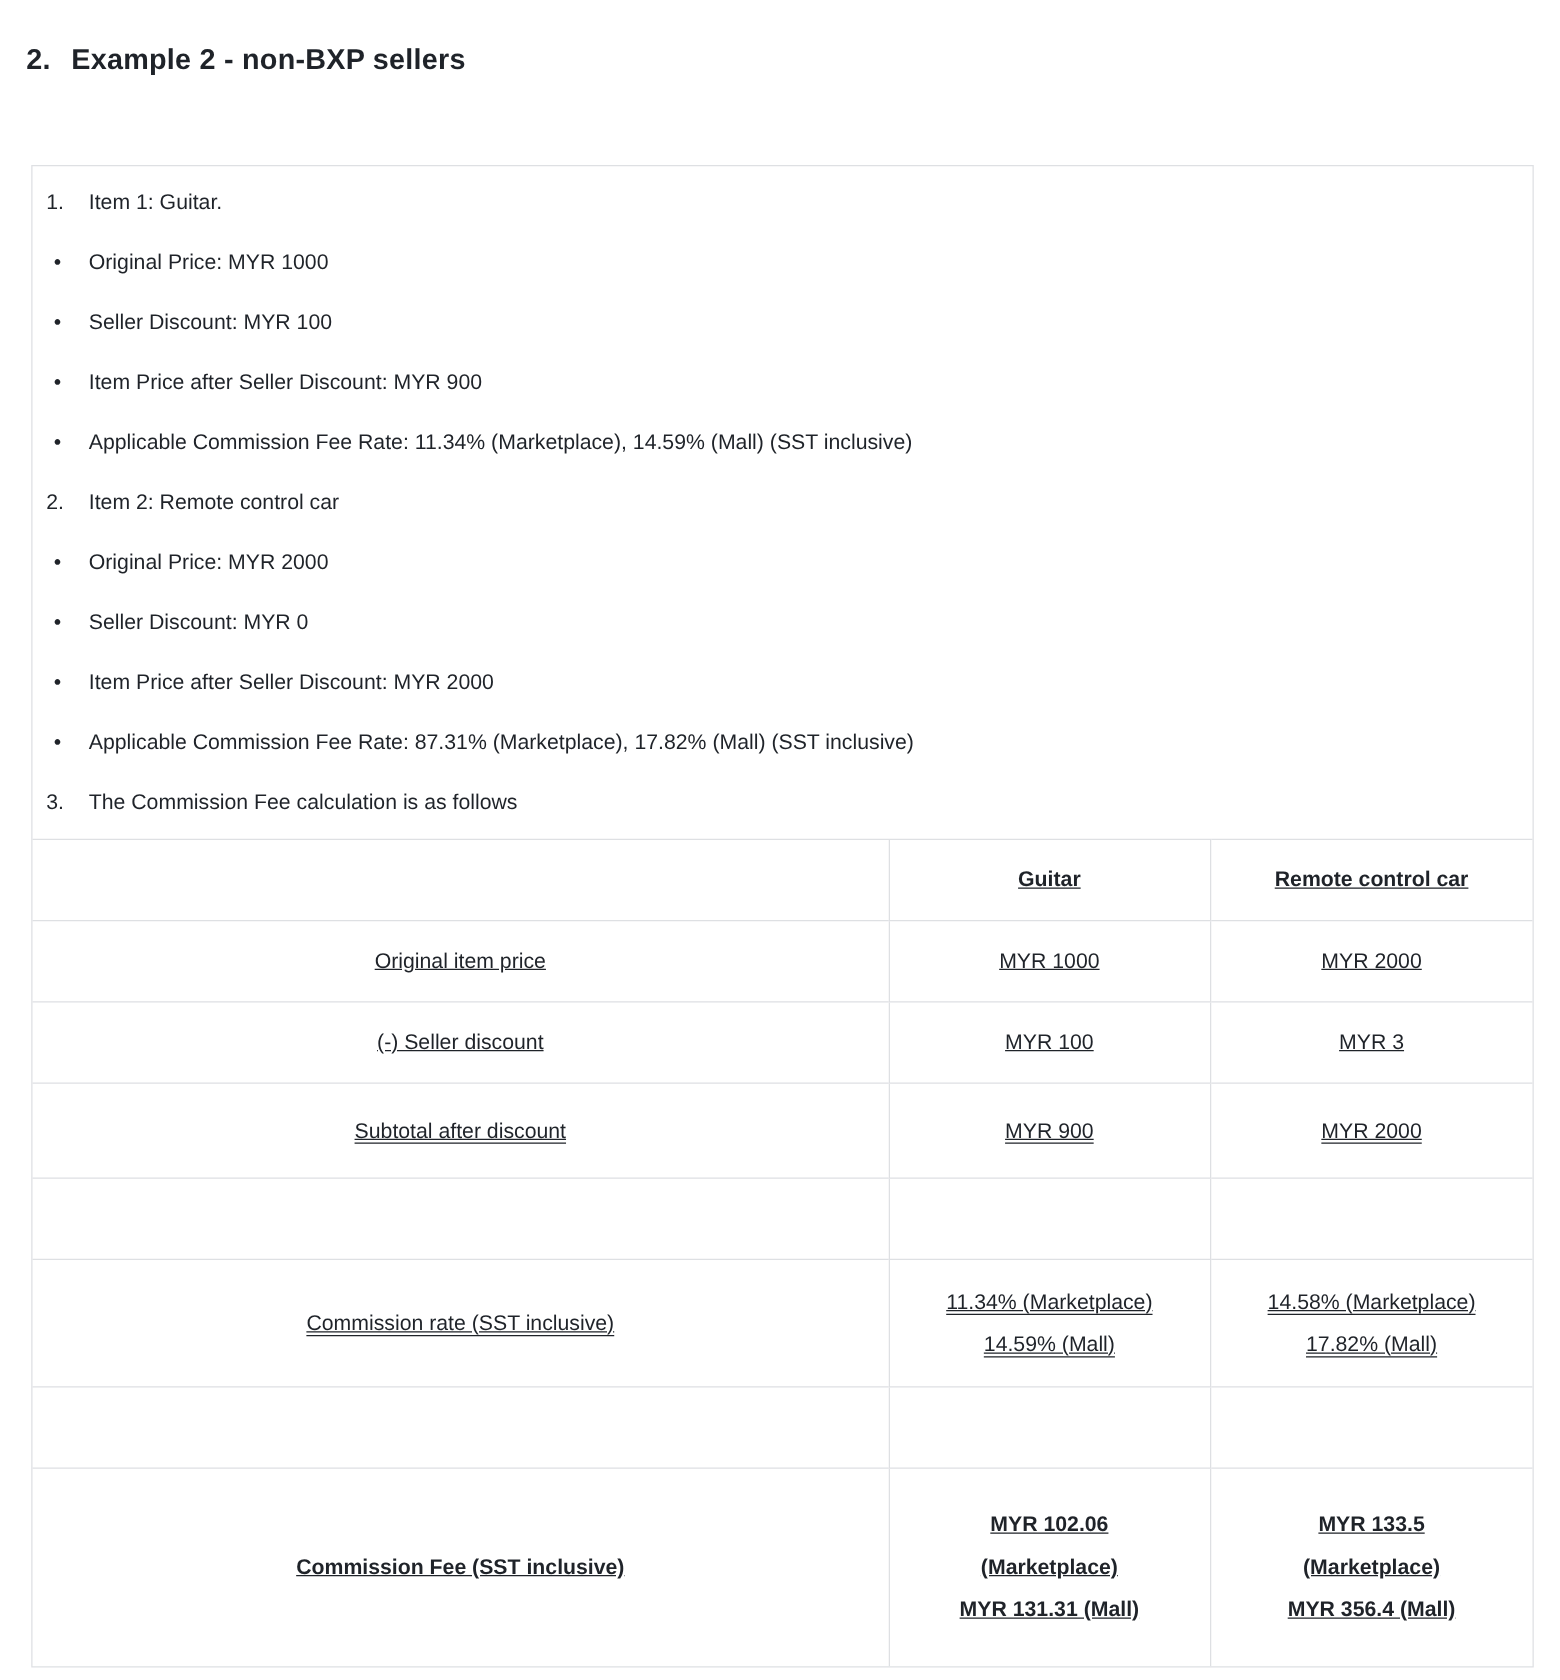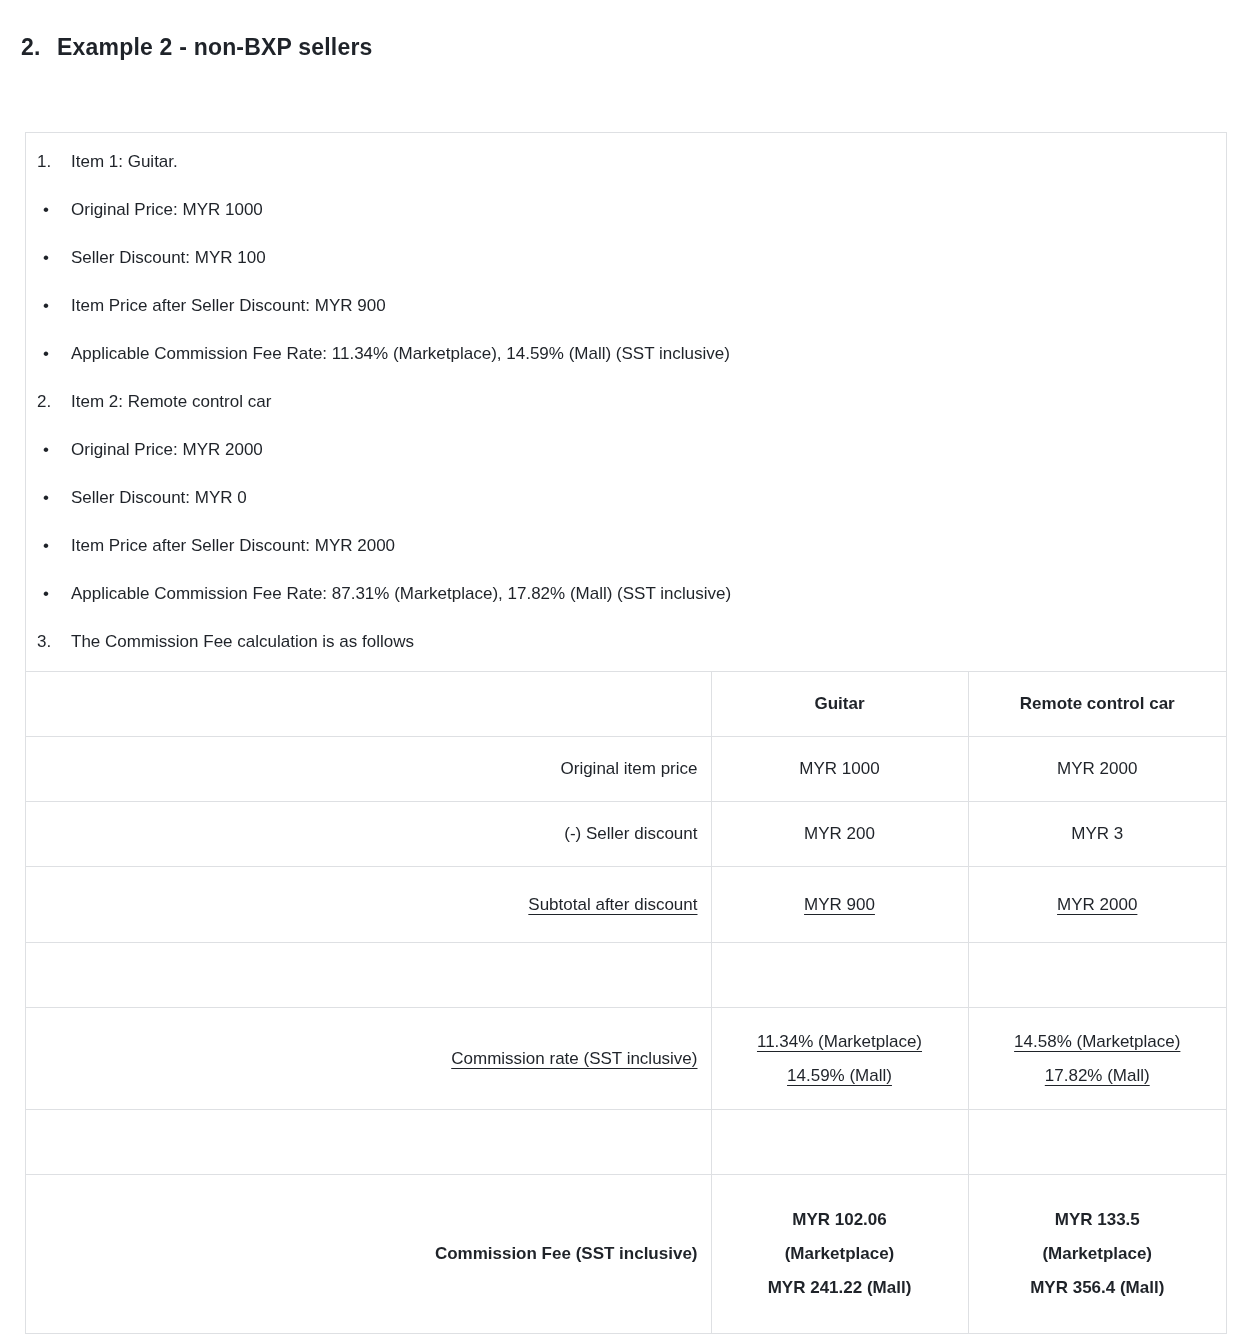--- a/index.html
+++ b/index.html
@@ -48,30 +48,31 @@
   .li .marker { position: absolute; top: 0; }
   .li.number .marker { left: 11px; }
   .li.bullet .marker { left: 17px; font-size: 17px; }
 
   
   table.fee-table {
     border-collapse: collapse;
     width: 100%;
     table-layout: fixed;
     font-size: 17px;
+    text-decoration: underline;
   }
   .fee-table th, .fee-table td {
     border-top: 1px solid #dee0e3;
     vertical-align: middle;
     padding: 6px 13px;
     font-weight: normal;
     overflow: hidden;
   }
   .fee-table th + th, .fee-table td + td { border-left: 1px solid #dee0e3; }
-  .fee-table .c-label { text-align: right; }
+  .fee-table .c-label { text-align: center; }
   .fee-table .c-val { text-align: center; }
   .fee-table .bold { font-weight: bold; }
   .fee-table .u { text-decoration: underline; text-underline-offset: 4px; }
   .fee-table .line { line-height: 34px; }
   .fee-table .para + .para { margin-top: 0; }
 
   tr[data-kind="header"]   { height: 65px; }
   tr[data-kind="price"]    { height: 65px; }
   tr[data-kind="discount"] { height: 65px; }
   tr[data-kind="subtotal"] { height: 76px; }
@@ -139,21 +140,21 @@
           </td>
         </tr>
         <tr data-kind="discount">
           <td class="c-label">
             <div class="para">
               <div class="line">(-) Seller discount</div>
             </div>
           </td>
           <td class="c-val">
             <div class="para">
-              <div class="line">MYR 200</div>
+              <div class="line">MYR 100</div>
             </div>
           </td>
           <td class="c-val">
             <div class="para">
               <div class="line">MYR 3</div>
             </div>
           </td>
         </tr>
         <tr data-kind="subtotal">
           <td class="c-label">
@@ -210,21 +211,21 @@
             <div class="para">
               <div class="line">Commission Fee (SST inclusive)</div>
             </div>
           </td>
           <td class="c-val bold">
             <div class="para">
               <div class="line">MYR 102.06</div>
               <div class="line">(Marketplace)</div>
             </div>
             <div class="para">
-              <div class="line">MYR 241.22 (Mall)</div>
+              <div class="line">MYR 131.31 (Mall)</div>
             </div>
           </td>
           <td class="c-val bold">
             <div class="para">
               <div class="line">MYR 133.5</div>
               <div class="line">(Marketplace)</div>
             </div>
             <div class="para">
               <div class="line">MYR 356.4 (Mall)</div>
             </div>

